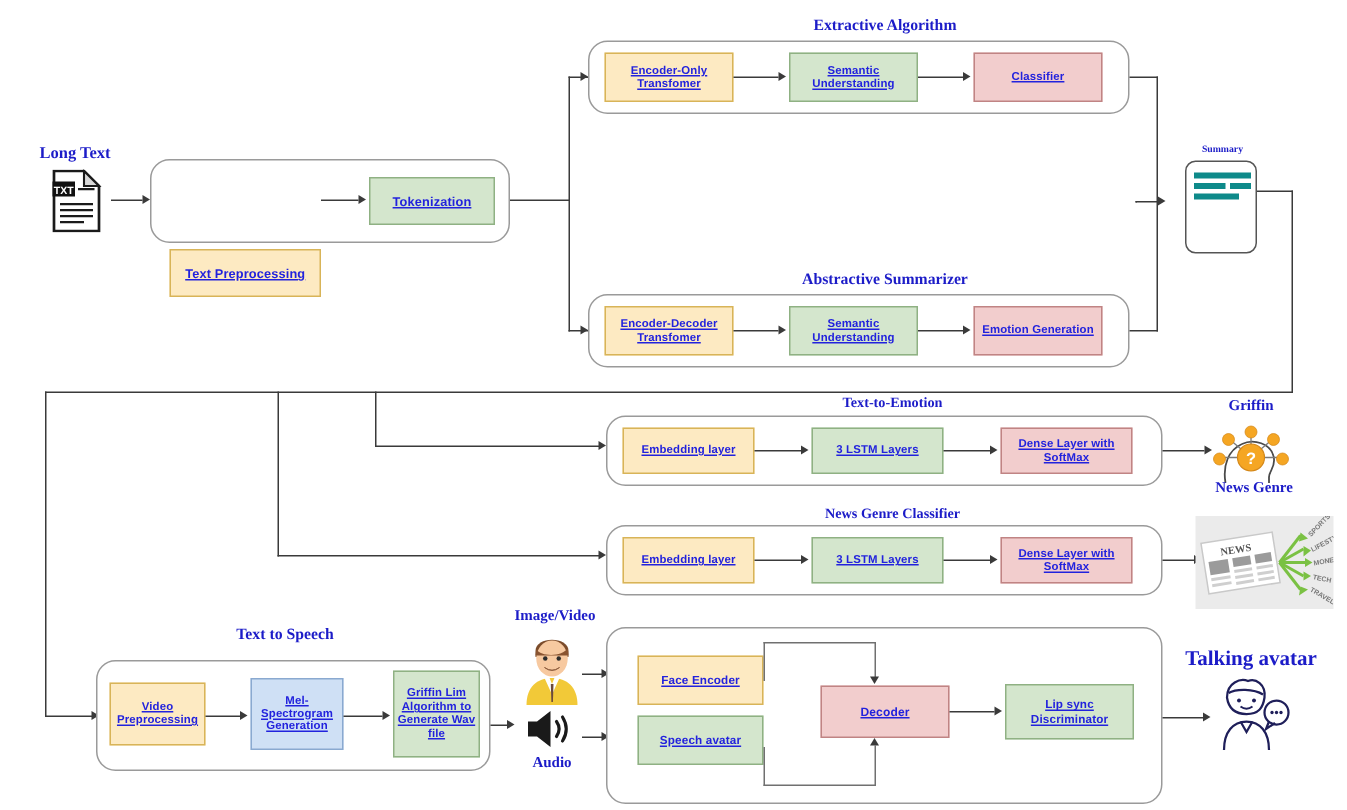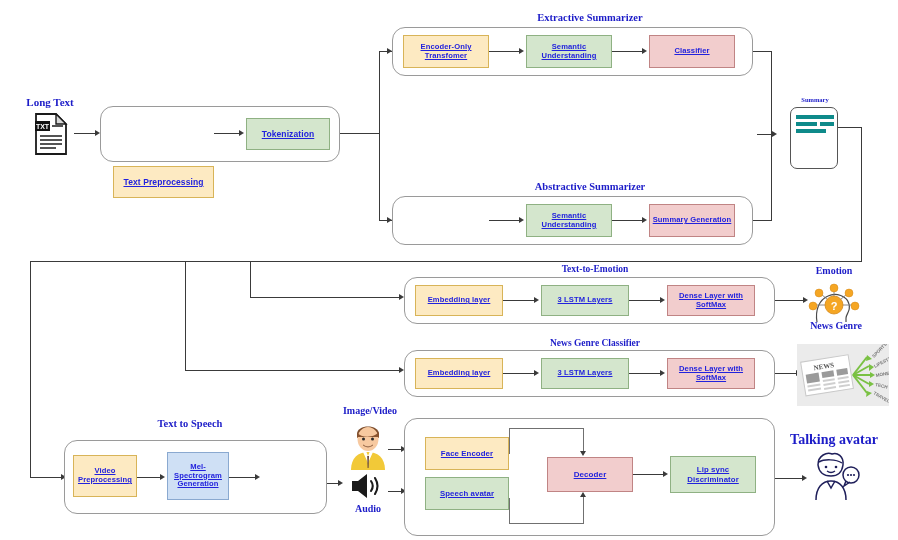--- a/index.html
+++ b/index.html
@@ -78,38 +78,39 @@
   <div class="abs arrowR" style="left:239px;top:130px;"></div>
   <div class="abs box green" style="left:246px;top:118px;width:84px;height:32px;font-size:8.5px;">Tokenization</div>
 
   <div class="abs hline" style="left:340px;top:133px;width:40px;"></div>
   <div class="abs vline" style="left:379px;top:51px;height:170px;"></div>
   <div class="abs hline" style="left:379px;top:51px;width:14px;"></div>
   <div class="abs arrowR" style="left:387px;top:48px;"></div>
   <div class="abs hline" style="left:379px;top:220px;width:14px;"></div>
   <div class="abs arrowR" style="left:387px;top:217px;"></div>
 
-  <div class="abs gtitle" style="left:490px;top:12px;width:200px;font-size:10.5px;">Extractive Summarizer</div>
+  <div class="abs gtitle" style="left:490px;top:12px;width:200px;font-size:10.5px;">Extractive Algorithm</div>
   <div class="abs group" style="left:392px;top:27px;width:361px;height:49px;"></div>
   <div class="abs box yellow" style="left:403px;top:35px;width:86px;height:33px;font-size:7.6px;">Encoder-Only Transfomer</div>
   <div class="abs hline" style="left:489px;top:51px;width:30px;"></div>
   <div class="abs arrowR" style="left:519px;top:48px;"></div>
   <div class="abs box green" style="left:526px;top:35px;width:86px;height:33px;font-size:7.6px;">Semantic Understanding</div>
   <div class="abs hline" style="left:612px;top:51px;width:30px;"></div>
   <div class="abs arrowR" style="left:642px;top:48px;"></div>
   <div class="abs box red" style="left:649px;top:35px;width:86px;height:33px;font-size:7.6px;">Classifier</div>
 
   <div class="abs gtitle" style="left:490px;top:181px;width:200px;font-size:10.5px;">Abstractive Summarizer</div>
   <div class="abs group" style="left:392px;top:196px;width:361px;height:49px;"></div>
+  <div class="abs box yellow" style="left:403px;top:204px;width:86px;height:33px;font-size:7.6px;">Encoder-Decoder Transfomer</div>
   <div class="abs hline" style="left:489px;top:220px;width:30px;"></div>
   <div class="abs arrowR" style="left:519px;top:217px;"></div>
   <div class="abs box green" style="left:526px;top:204px;width:86px;height:33px;font-size:7.6px;">Semantic Understanding</div>
   <div class="abs hline" style="left:612px;top:220px;width:30px;"></div>
   <div class="abs arrowR" style="left:642px;top:217px;"></div>
-  <div class="abs box red" style="left:649px;top:204px;width:86px;height:33px;font-size:7.6px;">Summary Generation</div>
+  <div class="abs box red" style="left:649px;top:204px;width:86px;height:33px;font-size:7.6px;">Emotion Generation</div>
 
   <div class="abs hline" style="left:753px;top:51px;width:19px;"></div>
   <div class="abs hline" style="left:753px;top:220px;width:19px;"></div>
   <div class="abs vline" style="left:771px;top:51px;height:170px;"></div>
   <div class="abs hline" style="left:757px;top:134px;width:15px;"></div>
   <div class="abs arrowR" style="left:772px;top:131px;"></div>
   <div class="abs hline" style="left:757px;top:134px;width:1px;"></div>
 
   <div class="abs iolabel" style="left:785px;top:96px;width:60px;font-size:6.5px;">Summary</div>
   <div class="abs sumdoc" style="left:790px;top:107px;width:48px;height:62px;">
@@ -140,21 +141,21 @@
   <div class="abs box yellow" style="left:415px;top:285px;width:88px;height:31px;font-size:7.6px;">Embedding layer</div>
   <div class="abs hline" style="left:503px;top:300px;width:31px;"></div>
   <div class="abs arrowR" style="left:534px;top:297px;"></div>
   <div class="abs box green" style="left:541px;top:285px;width:88px;height:31px;font-size:7.6px;">3 LSTM Layers</div>
   <div class="abs hline" style="left:629px;top:300px;width:31px;"></div>
   <div class="abs arrowR" style="left:660px;top:297px;"></div>
   <div class="abs box red" style="left:667px;top:285px;width:88px;height:31px;font-size:7.6px;">Dense Layer with SoftMax</div>
   <div class="abs hline" style="left:775px;top:300px;width:28px;"></div>
   <div class="abs arrowR" style="left:803px;top:297px;"></div>
 
-  <div class="abs iolabel" style="left:790px;top:265px;width:88px;font-size:10px;">Emotion</div>
+  <div class="abs iolabel" style="left:790px;top:265px;width:88px;font-size:10px;">Griffin</div>
   <div class="abs" style="left:803px;top:278px;width:62px;height:46px;">
     <svg width="62" height="46" viewBox="0 0 62 46">
       <path d="M14 44 C12 32 16 22 25 18 C33 14 44 18 46 26 C48 33 43 36 43 40 L43 44" fill="none" stroke="#4a4a4a" stroke-width="1.2"></path>
       <g stroke="#7a7a7a" stroke-width="0.9">
         <line x1="31" y1="27" x2="31" y2="12"></line>
           <line x1="31" y1="27" x2="18" y2="16"></line>
         <line x1="31" y1="27" x2="44" y2="16"></line>
           <line x1="31" y1="27" x2="13" y2="27"></line>
         <line x1="31" y1="27" x2="49" y2="27"></line>
       </g>
@@ -229,20 +230,21 @@
   </div>
 
   <div class="abs gtitle" style="left:110px;top:418px;width:160px;font-size:10.5px;">Text to Speech</div>
   <div class="abs group" style="left:64px;top:440px;width:263px;height:74px;"></div>
   <div class="abs box yellow" style="left:73px;top:455px;width:64px;height:42px;font-size:7.6px;">Video Preprocessing</div>
   <div class="abs hline" style="left:137px;top:477px;width:23px;"></div>
   <div class="abs arrowR" style="left:160px;top:474px;"></div>
   <div class="abs box blue" style="left:167px;top:452px;width:62px;height:48px;font-size:7.6px;">Mel-Spectrogram Generation</div>
   <div class="abs hline" style="left:229px;top:477px;width:26px;"></div>
   <div class="abs arrowR" style="left:255px;top:474px;"></div>
+  <div class="abs box green" style="left:262px;top:447px;width:58px;height:58px;font-size:7.6px;">Griffin Lim Algorithm to Generate Wav file</div>
 
   <div class="abs hline" style="left:327px;top:483px;width:12px;"></div>
   <div class="abs arrowR" style="left:338px;top:480px;"></div>
 
   <div class="abs iolabel" style="left:330px;top:405px;width:80px;font-size:10px;">Image/Video</div>
   <div class="abs" style="left:343px;top:418px;width:50px;height:52px;">
     <svg width="50" height="52" viewBox="0 0 50 52">
       <path d="M14 16 C14 6 36 6 36 16 L36 20 L14 20 Z" fill="#7b4b2a"></path>
       <ellipse cx="25" cy="21" rx="10.5" ry="12" fill="#f7c9a0"></ellipse>
       <path d="M14.5 15 C18 20 32 20 35.5 14 L36 19 L14 19 Z" fill="#8a5430"></path>

